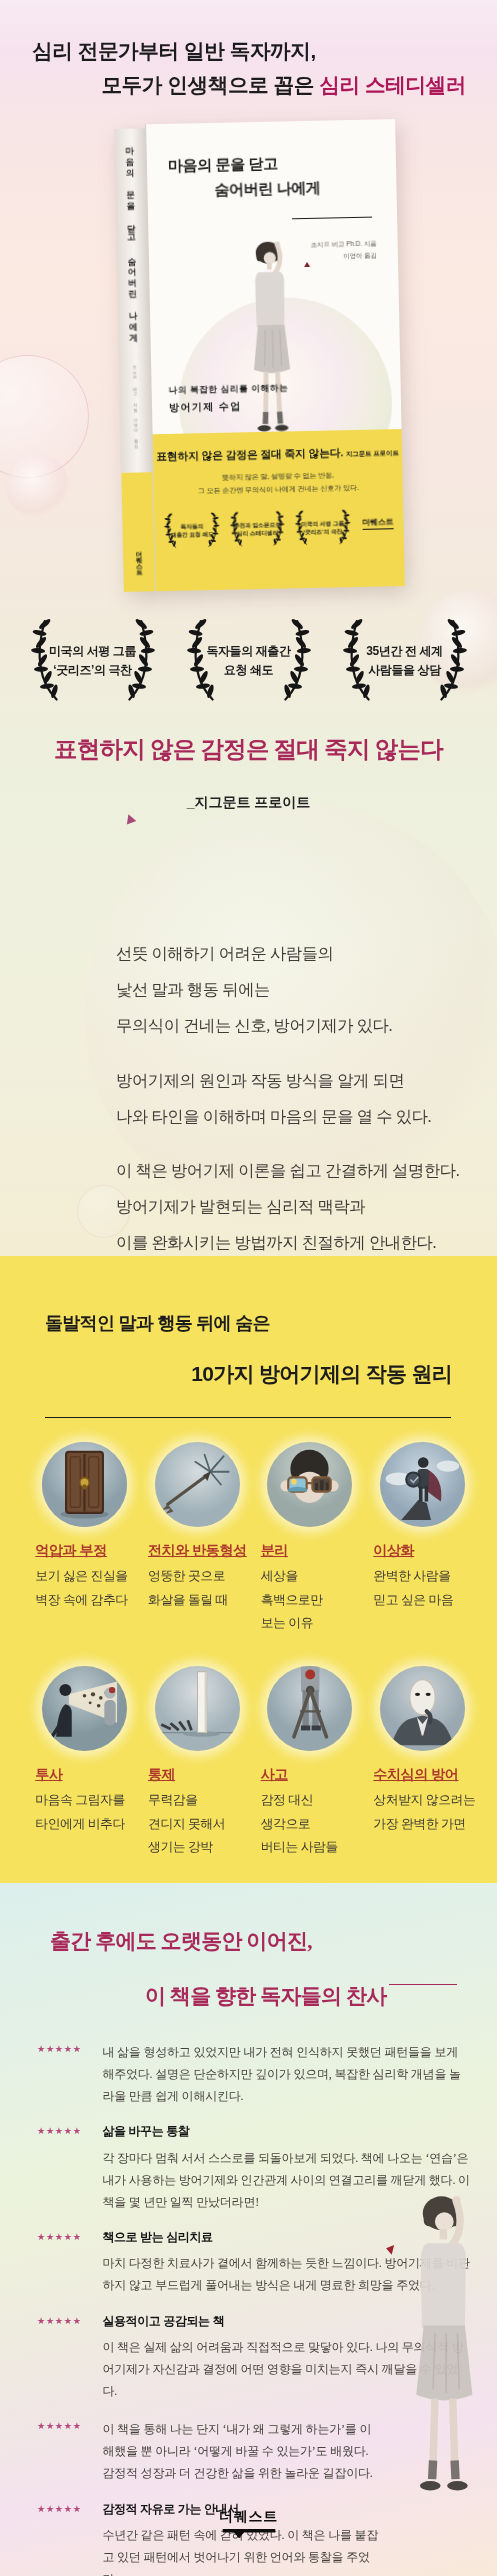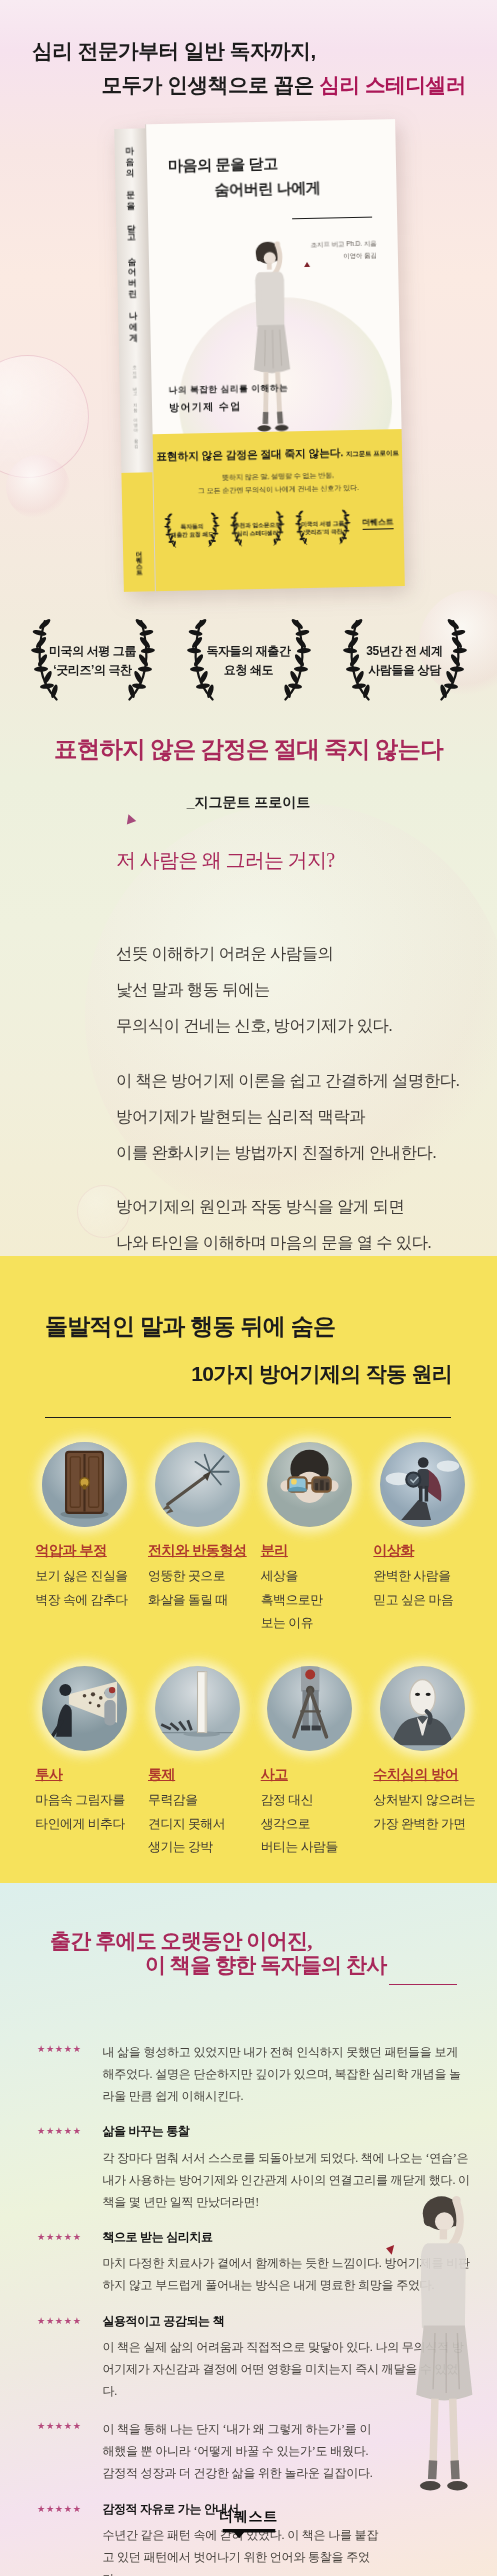--- a/index.html
+++ b/index.html
@@ -88,34 +88,34 @@
   .tri-accent{position:absolute;left:125px;top:814px;width:0;height:0;
     border-left:5.7px solid transparent;border-right:5.7px solid transparent;border-bottom:9.2px solid #a64a7c;
     transform:rotate(-20deg);}
 
   
   .questions{position:absolute;left:116px;top:840px;font-size:20px;line-height:41px;color:#a8285a;letter-spacing:-0.7px;}
   .copy{position:absolute;left:116px;top:936px;font-size:16.3px;line-height:36px;color:#3f3b37;letter-spacing:-0.4px;}
   .copy p{margin:0 0 18.5px 0;}
 
   
-  .mech-h1{position:absolute;left:45px;top:55px;font-size:23px;font-weight:bold;letter-spacing:-0.7px;}
+  .mech-h1{position:absolute;left:45px;top:55px;font-size:18px;font-weight:bold;letter-spacing:-0.7px;}
   .mech-h2{position:absolute;right:45px;top:104px;font-size:21px;font-weight:bold;letter-spacing:-0.7px;}
   .mech-rule{position:absolute;left:45px;top:161px;width:406px;height:1.4px;background:#1d1d1d;}
   .mech-grid{position:absolute;left:31px;top:186px;width:443px;display:grid;
     grid-template-columns:repeat(4,107px);column-gap:5.7px;row-gap:30px;}
   .mech-item{position:relative;}
   .mech-circle{width:85px;height:85px;border-radius:50%;margin:0 auto;overflow:hidden;
     box-shadow:0 0 11.4px 5px rgba(252,246,205,.9);}
   .mech-title{margin:12.8px 0 5.7px 4.3px;font-size:14px;font-weight:bold;color:#ae382d;line-height:20px;letter-spacing:-0.4px;text-decoration:underline;}
   .mech-desc{margin-left:4.3px;font-size:12.8px;line-height:23.4px;color:#3c3833;letter-spacing:-0.4px;}
 
   
   .rev-h1{position:absolute;left:50px;top:44px;font-size:21px;font-weight:600;color:#a8285a;letter-spacing:-0.7px;}
-  .rev-h2{position:absolute;left:145px;top:68px;font-size:21px;font-weight:600;color:#a8285a;letter-spacing:-0.7px;}
+  .rev-h2{position:absolute;left:145px;top:99px;font-size:21px;font-weight:600;color:#a8285a;letter-spacing:-0.7px;}
   .rev-rule{position:absolute;left:389px;top:101px;width:68px;height:1.4px;background:#a8285a;}
   .review-list{position:absolute;left:37px;top:158px;width:433px;}
   .review{display:grid;grid-template-columns:54px 1fr;column-gap:11.4px;margin-bottom:16.3px;}
   .stars{font-size:9.2px;letter-spacing:0.7px;color:#b5497c;padding-top:2.1px;white-space:nowrap;}
   .rtitle{font-size:12px;font-weight:bold;color:#141414;margin-bottom:6.4px;letter-spacing:-0.4px;}
   .rbody{grid-column:2;font-size:12px;line-height:22px;color:#44403b;letter-spacing:-0.2px;}
   .review.narrow .rbody{max-width:278px;}
   .rev-girl{position:absolute;right:4.3px;top:304px;}
   .rev-tri{position:absolute;left:386px;top:361px;width:0;height:0;
     border-top:5px solid transparent;border-bottom:5px solid transparent;border-right:7.8px solid #9c2330;
@@ -288,37 +288,36 @@
           </div>
       </div>
     </div>
 
     <div class="freud-quote serif">표현하지 않은 감정은 절대 죽지 않는다</div>
     <div class="freud-attr">_지그문트 프로이트</div>
 
     <div class="tri-accent"></div>
 
     <div class="questions serif">
-      <div>저 사람은 왜 그러는 거지?</div>
     </div>
 
     <div class="copy serif">
       <p>
         <span>선뜻 이해하기 어려운 사람들의</span><br>
         <span>낯선 말과 행동 뒤에는</span><br>
         <span>무의식이 건네는 신호, 방어기제가 있다.</span>
       </p>
       <p>
+        <span>방어기제의 원인과 작동 방식을 알게 되면</span><br>
+        <span>나와 타인을 이해하며 마음의 문을 열 수 있다.</span>
+      </p>
+      <p>
         <span>이 책은 방어기제 이론을 쉽고 간결하게 설명한다.</span><br>
         <span>방어기제가 발현되는 심리적 맥락과</span><br>
         <span>이를 완화시키는 방법까지 친절하게 안내한다.</span>
-      </p>
-      <p>
-        <span>방어기제의 원인과 작동 방식을 알게 되면</span><br>
-        <span>나와 타인을 이해하며 마음의 문을 열 수 있다.</span>
       </p>
     </div>
   </section>
 
   <section class="sec sec-mech">
     <div class="mech-h1">돌발적인 말과 행동 뒤에 숨은</div>
     <div class="mech-h2">10가지 방어기제의 작동 원리</div>
     <div class="mech-rule"></div>
 
     <div class="mech-grid">

